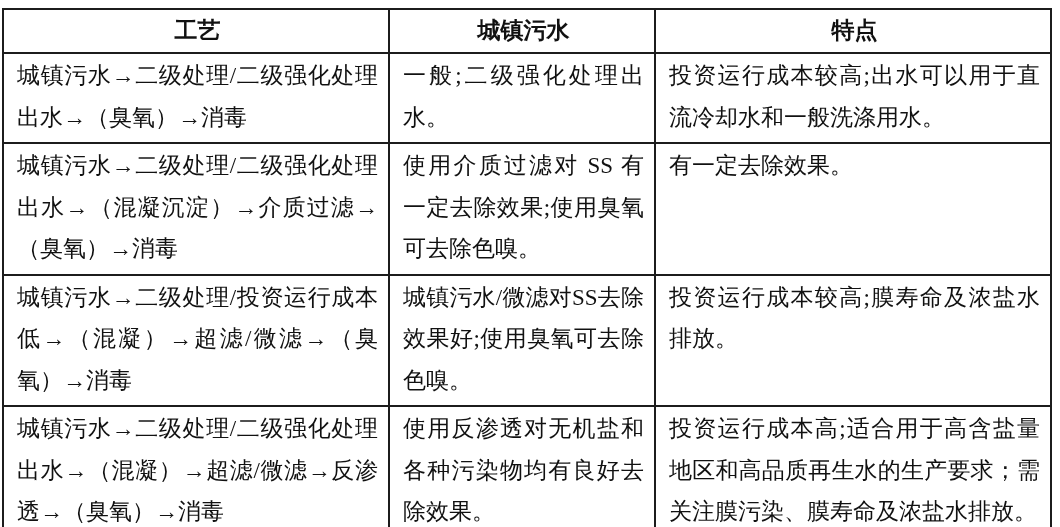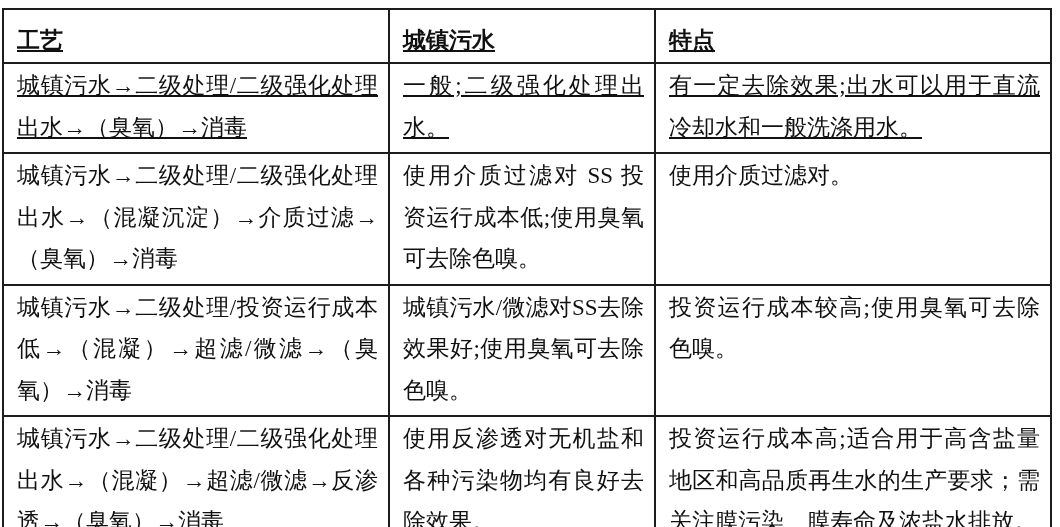--- a/index.html
+++ b/index.html
@@ -32,28 +32,27 @@
     vertical-align: top;
     font-size: 23px;
     line-height: 41.5px;
     padding: 1px 10px 4px 13px;
     text-align: justify;
     text-justify: inter-ideograph;
     overflow: hidden;
   }
   th {
     font-weight: bold;
-    text-align: left;
+    text-align: center;
     height: 38px;
     line-height: 38px;
-    padding-top: 12px;
+    padding-top: 2px;
     padding-bottom: 2px;
-    text-decoration: underline;
   }
-  tr.r1 { height: 88px; text-decoration: underline; }
+  tr.r1 { height: 88px; }
   tr.r2 { height: 124px; }
   tr.r3 { height: 125px; }
   tr.r4 { height: 168px; }
 </style>
 </head>
 <body>
 
 <div class="page">
   <table class="process-table">
     <colgroup>
@@ -65,31 +64,31 @@
       <tr class="header-row">
         <th>工艺</th>
         <th>城镇污水</th>
         <th>特点</th>
       </tr>
     </thead>
     <tbody>
       <tr class="r1">
         <td>城镇污水→二级处理/二级强化处理出水→（臭氧）→消毒</td>
         <td>一般;二级强化处理出水。</td>
-        <td>有一定去除效果;出水可以用于直流冷却水和一般洗涤用水。</td>
+        <td>投资运行成本较高;出水可以用于直流冷却水和一般洗涤用水。</td>
       </tr>
       <tr class="r2">
         <td>城镇污水→二级处理/二级强化处理出水→（混凝沉淀）→介质过滤→（臭氧）→消毒</td>
-        <td>使用介质过滤对 SS 投资运行成本低;使用臭氧可去除色嗅。</td>
-        <td>使用介质过滤对。</td>
+        <td>使用介质过滤对 SS 有一定去除效果;使用臭氧可去除色嗅。</td>
+        <td>有一定去除效果。</td>
       </tr>
       <tr class="r3">
         <td>城镇污水→二级处理/投资运行成本低→（混凝）→超滤/微滤→（臭氧）→消毒</td>
         <td>城镇污水/微滤对SS去除效果好;使用臭氧可去除色嗅。</td>
-        <td>投资运行成本较高;使用臭氧可去除色嗅。</td>
+        <td>投资运行成本较高;膜寿命及浓盐水排放。</td>
       </tr>
       <tr class="r4">
         <td>城镇污水→二级处理/二级强化处理出水→（混凝）→超滤/微滤→反渗透→（臭氧）→消毒</td>
         <td>使用反渗透对无机盐和各种污染物均有良好去除效果。</td>
         <td>投资运行成本高;适合用于高含盐量地区和高品质再生水的生产要求；需关注膜污染、膜寿命及浓盐水排放。</td>
       </tr>
     </tbody>
   </table>
 </div>
 

